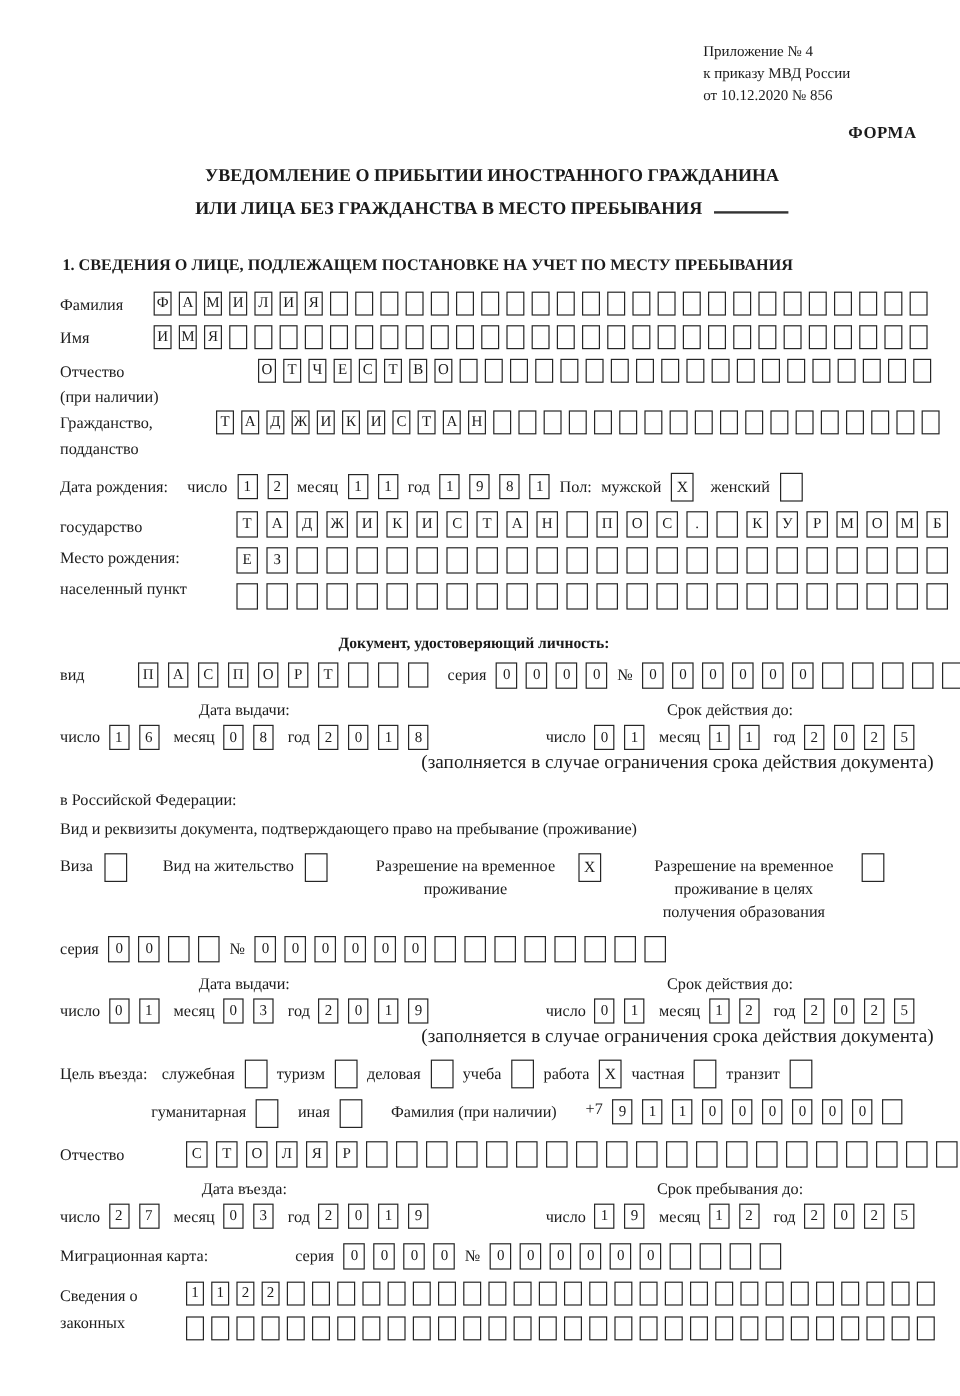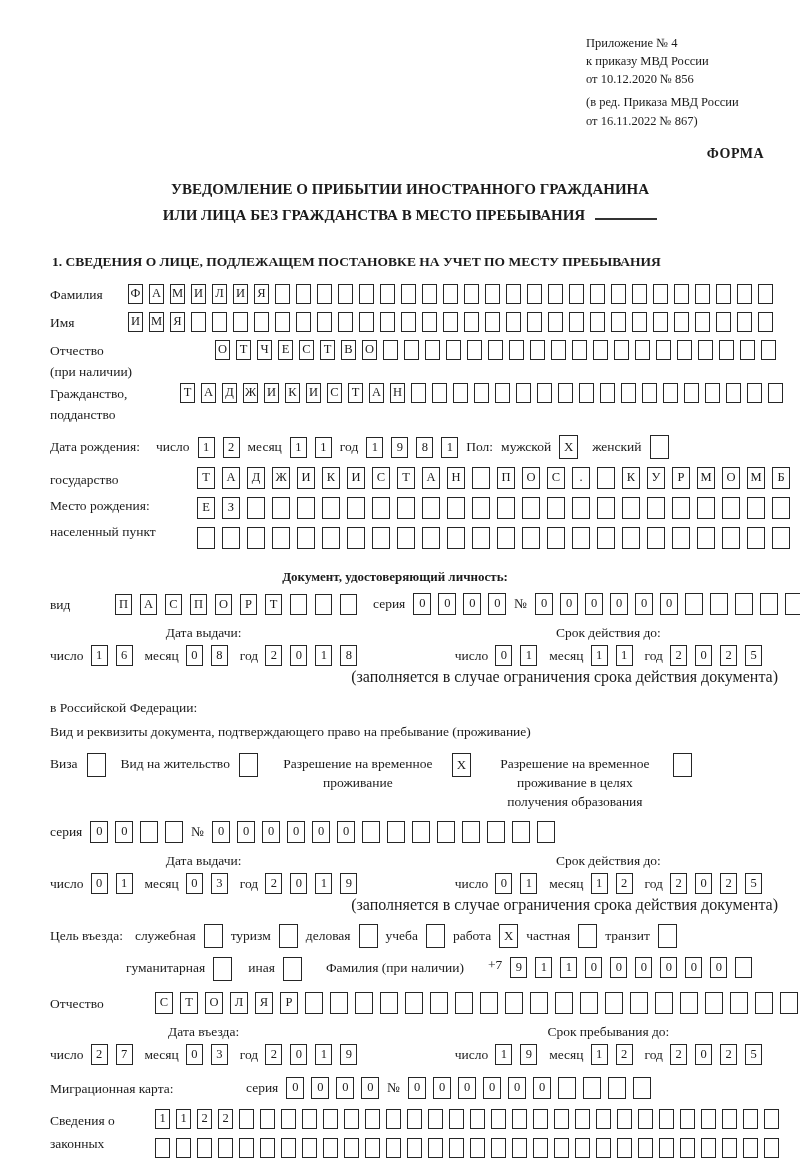--- a/index.html
+++ b/index.html
@@ -37,43 +37,39 @@
   .doc-head{font-weight:bold;text-align:center;margin:12px 60px 8px 0;font-size:13px;}
 
   .dates-pair{display:flex;justify-content:space-between;width:712px;margin:10px 0 2px 0;}
   .dategroup .dg-head{text-align:center;margin-bottom:4px;}
   .dg-body{display:flex;align-items:center;}
   .dg-body .dlbl{margin:0 7px 0 0;}
   .dg-body .dlbl.mid{margin-left:12px;}
   .note-right{text-align:right;font-size:16px;margin:2px 22px 10px 0;}
 
   .intro{line-height:1.8;margin-top:6px;}
-  .opts{display:flex;align-items:flex-start;margin:8px 0 10px 0;}
+  .opts{display:flex;align-items:flex-start;margin:8px 0 10px 0;gap:15px;}
   .opt{display:flex;align-items:flex-start;margin-right:15px;}
   .opt .olabel{line-height:1.4;margin-right:9px;margin-top:2px;}
   .opt .center{text-align:center;}
   .wopt165{width:170px}.wopt175{width:178px}
 
   .purpose-row{display:flex;align-items:center;flex-wrap:nowrap;margin:10px 0 4px 0;}
   .purpose-row2{margin-left:76px;margin-top:9px;display:flex;align-items:flex-start;}
   .phone-prefix{margin:0 8px 0 16px;}
 </style>
 </head>
 <body>
 
 <div class="page">
 
   <div class="appendix">
     <div>Приложение № 4</div>
     <div>к приказу МВД России</div>
     <div>от 10.12.2020 № 856</div>
-    <div class="edition">
-      <div>(в ред. Приказа МВД России</div>
-      <div>от 16.11.2022 № 867)</div>
-    </div>
   </div>
 
   <div class="forma">ФОРМА</div>
 
   <div class="title">
     <div>УВЕДОМЛЕНИЕ О ПРИБЫТИИ ИНОСТРАННОГО ГРАЖДАНИНА</div>
     <div><span>ИЛИ ЛИЦА БЕЗ ГРАЖДАНСТВА В МЕСТО ПРЕБЫВАНИЯ</span><span class="title-underline"></span></div>
   </div>
 
   <div class="sec-head">1. СВЕДЕНИЯ О ЛИЦЕ, ПОДЛЕЖАЩЕМ ПОСТАНОВКЕ НА УЧЕТ ПО МЕСТУ ПРЕБЫВАНИЯ</div>
@@ -666,21 +662,21 @@
         <span class="cellrow md">
             <span class="cell">2</span>
             <span class="cell">0</span>
             <span class="cell">2</span>
             <span class="cell">5</span>
           </span>
       </div>
     </div>
   </div>
 
-  <div class="frow" style="align-items:center;margin-top:12px">
+  <div class="frow" style="margin-top:12px">
     <span class="flabel" style="width:160px">Миграционная карта:</span>
     <span class="inline-lbl" style="margin-left:36px">серия</span>
     <span class="cellrow lg">
         <span class="cell">0</span>
         <span class="cell">0</span>
         <span class="cell">0</span>
         <span class="cell">0</span>
       </span>
     <span class="inline-lbl">№</span>
     <span class="cellrow lg">

